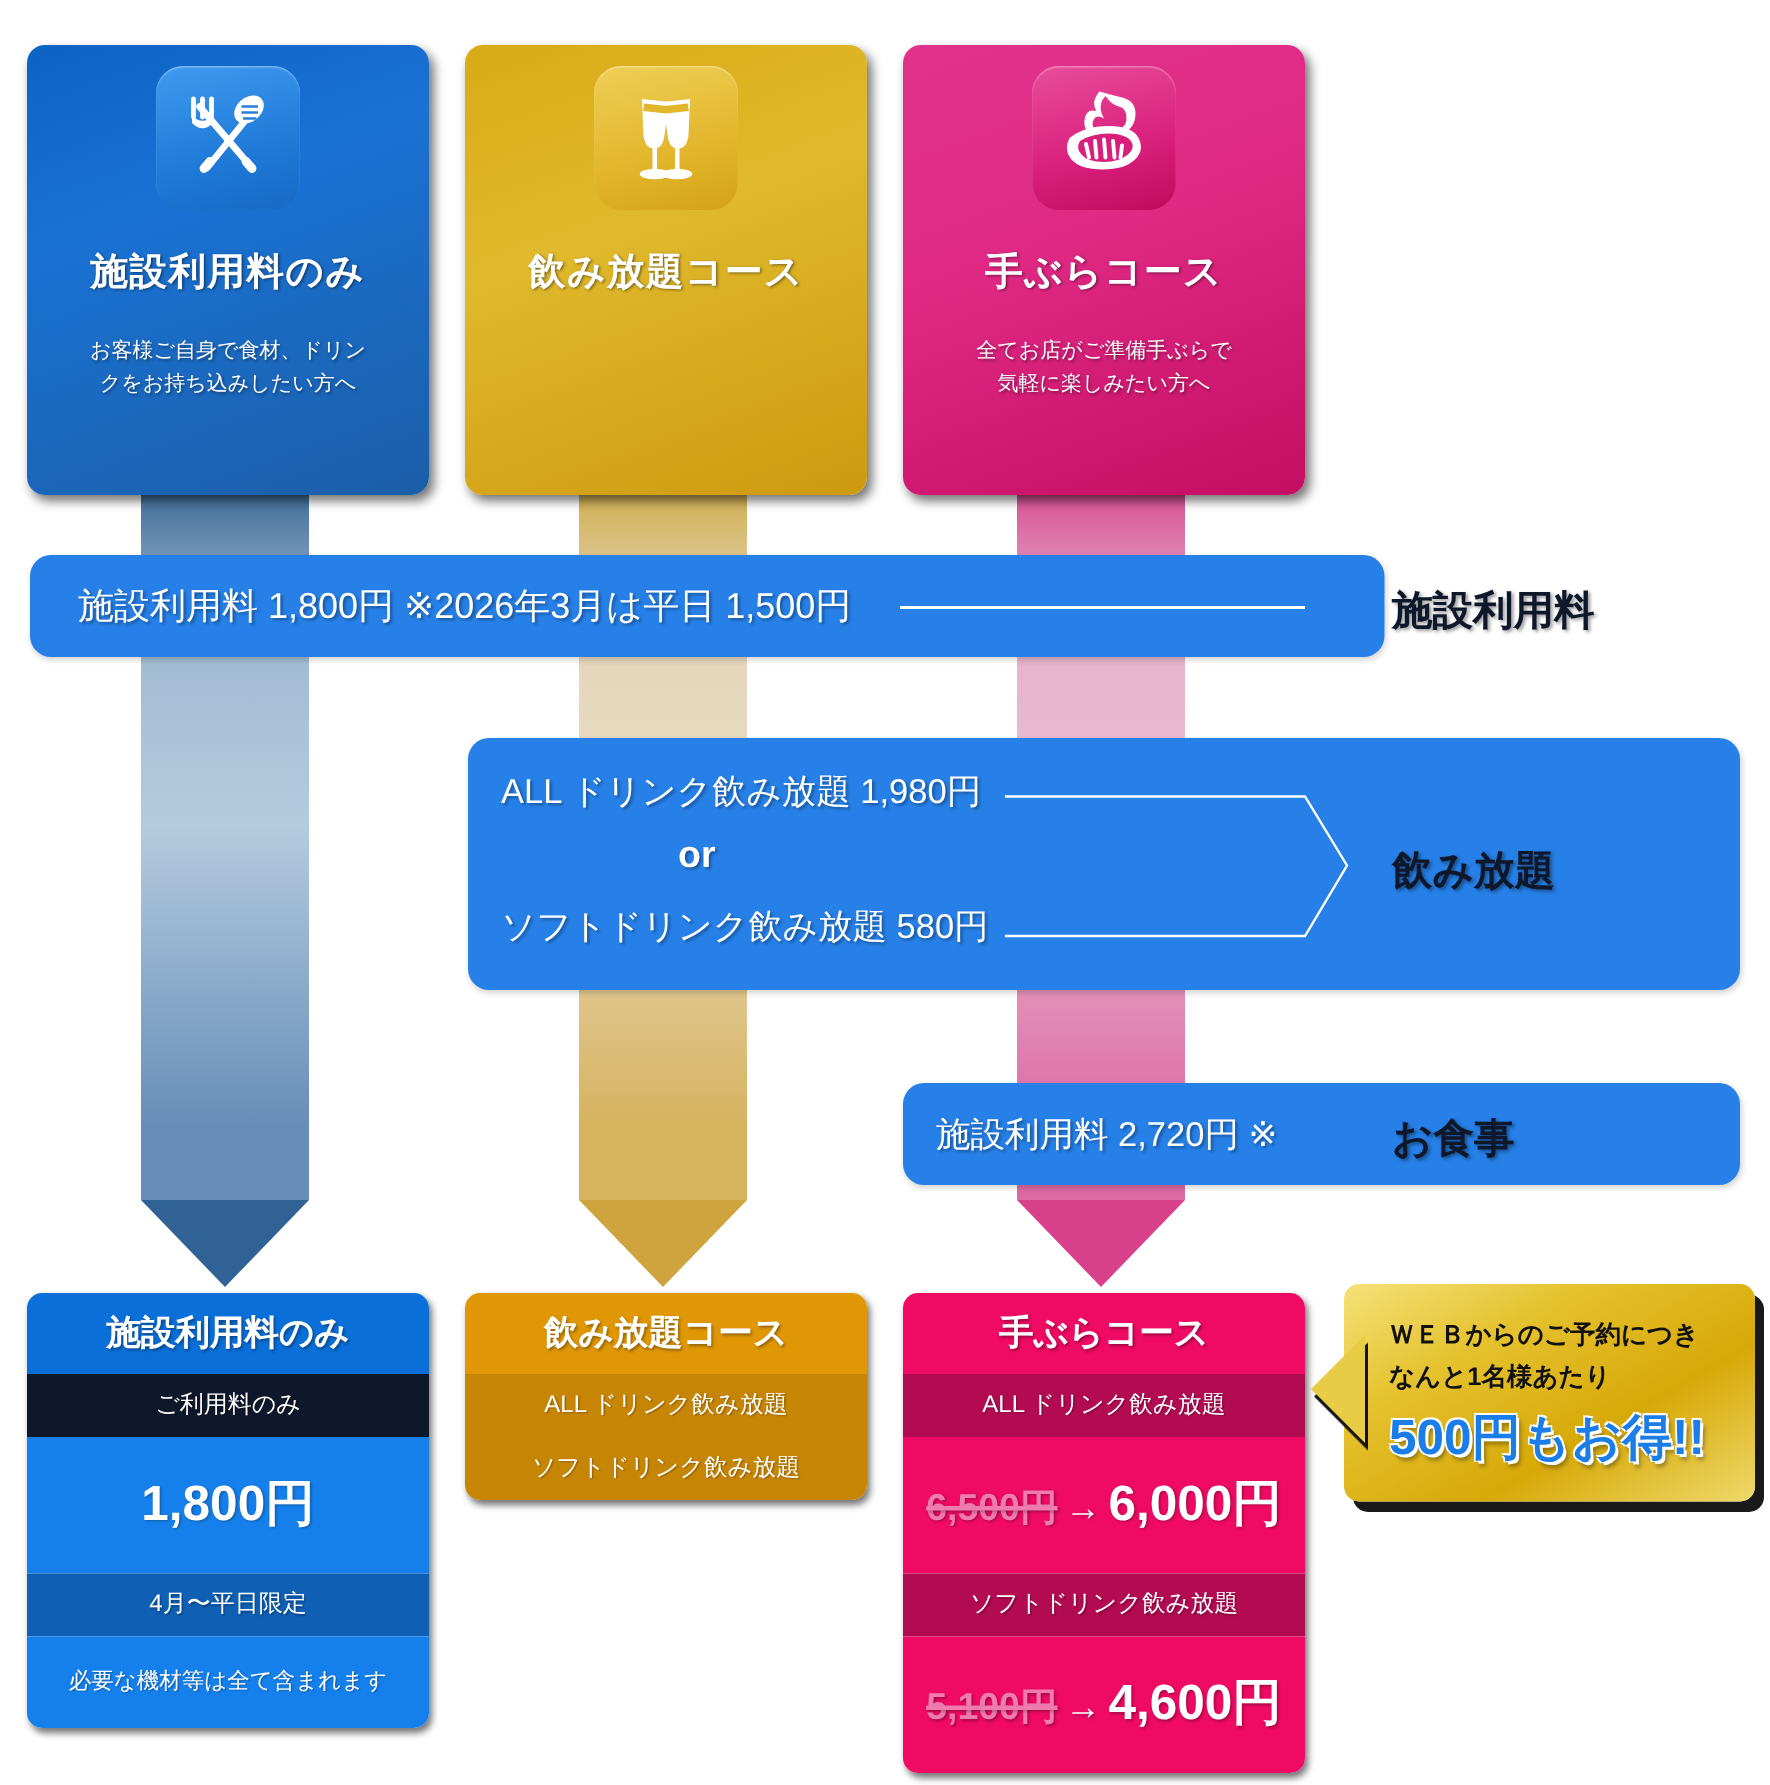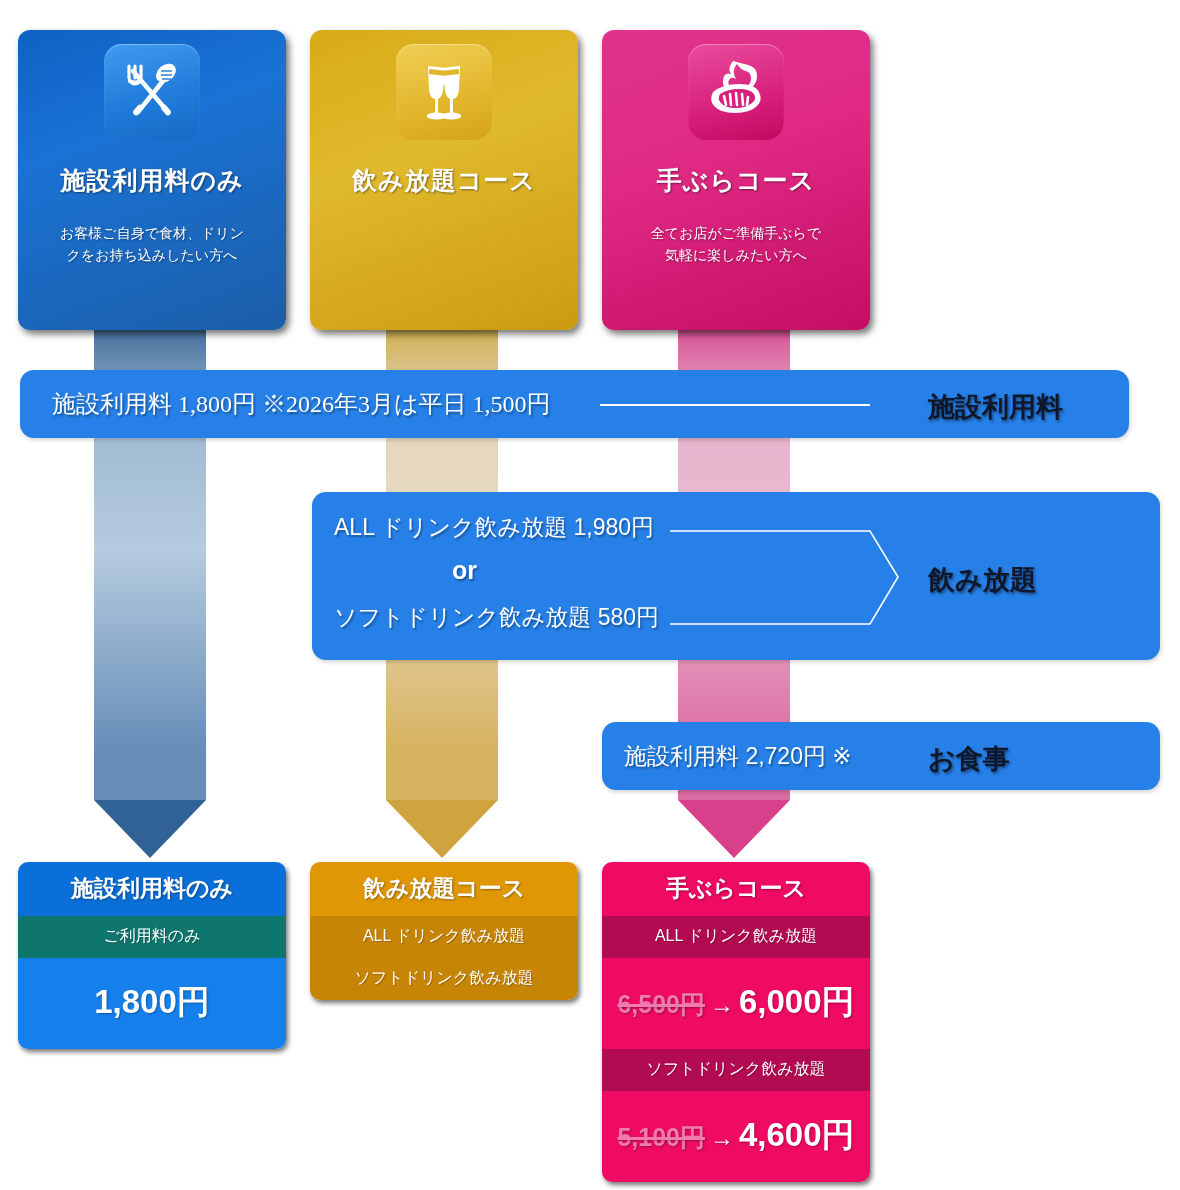--- a/index.html
+++ b/index.html
@@ -106,21 +106,21 @@
     text-shadow: 1px 1px 1px rgba(0,0,0,0.25);
   }
   .old-price {
     font-size: 25px; font-weight: bold;
     color: #f07bb0; text-decoration: line-through;
     text-decoration-thickness: 2.5px;
   }
   .arrow-to { font-size: 24px; color: #fff; padding: 0 5px; }
 
   .sc-blue .sum-head  { background: #0a6fd8; }
-  .sc-blue .sum-sub   { background: #0f766e; }
+  .sc-blue .sum-sub   { background: #0f172a; }
   .sc-blue .sum-price { background: #1580ec; }
   .sc-blue .sum-note  { background: #1580ec; }
   .sc-blue .sum-sub2  { background: #0f5fb5; }
 
   .sc-gold .sum-head  { background: #e09706; }
   .sc-gold .sum-sub   { background: #c78505; }
   .sc-gold .sum-price { background: #eda00a; }
 
   .sc-pink .sum-head  { background: #ef0a63; }
   .sc-pink .sum-sub   { background: #b30b52; }
@@ -240,21 +240,21 @@
         </g>
       </svg>
     </div>
     <div class="ct">手ぶらコース</div>
     <div class="cd">
       <span>全てお店がご準備手ぶらで</span><br>
       <span>気軽に楽しみたい方へ</span>
     </div>
   </div>
 
-  <div class="bar" style="left:20px; top:370px; width:1109px; height:68px;font-family:Liberation Serif, serif;">
+  <div class="bar" style="left:20px; top:370px; width:903px; height:68px;">
     <div class="bar-text" style="left:32px; top:18px; font-size:24px;">施設利用料 1,800円  ※2026年3月は平日 1,500円</div>
   </div>
   <div class="connector" style="left:600px; top:404px; width:270px;"></div>
   <div class="cat-label" style="left:928px; top:389px;">施設利用料</div>
 
   <div class="bar" style="left:312px; top:492px; width:848px; height:168px;">
     <div class="bar-text" style="left:22px; top:20px; font-size:23px;">ALL ドリンク飲み放題  1,980円</div>
     <div class="bar-text" style="left:140px; top:64px; font-size:25px; font-weight:bold;">or</div>
     <div class="bar-text" style="left:22px; top:110px; font-size:23px;">ソフトドリンク飲み放題 580円</div>
   </div>
@@ -265,34 +265,43 @@
 
   <div class="bar" style="left:602px; top:722px; width:558px; height:68px;">
     <div class="bar-text" style="left:22px; top:19px; font-size:23px;">施設利用料 2,720円 ※</div>
   </div>
   <div class="cat-label" style="left:928px; top:741px;">お食事</div>
 
   <div class="sum-card sc-blue" style="left:18px; top:862px;">
     <div class="sum-head">施設利用料のみ</div>
     <div class="sum-sub">ご利用料のみ</div>
     <div class="sum-price">1,800円</div>
+    <div class="sum-sub sum-sub2">4月〜平日限定</div>
+    <div class="sum-note">必要な機材等は全て含まれます</div>
   </div>
 
   <div class="sum-card sc-gold" style="left:310px; top:862px;">
     <div class="sum-head">飲み放題コース</div>
     <div class="sum-sub">ALL ドリンク飲み放題</div>
     <div class="sum-sub">ソフトドリンク飲み放題</div>
   </div>
 
   <div class="sum-card sc-pink" style="left:602px; top:862px;">
     <div class="sum-head">手ぶらコース</div>
     <div class="sum-sub">ALL ドリンク飲み放題</div>
     <div class="sum-price">
       <span class="old-price">6,500円</span><span class="arrow-to">→</span><span>6,000円</span>
     </div>
     <div class="sum-sub">ソフトドリンク飲み放題</div>
     <div class="sum-price">
       <span class="old-price">5,100円</span><span class="arrow-to">→</span><span>4,600円</span>
     </div>
   </div>
 
+  <div id="promo">
+    <div class="body"></div>
+    <div class="point"></div>
+    <div class="l1">ＷＥＢからのご予約につき</div>
+    <div class="l2">なんと1名様あたり</div>
+    <div class="big">500円もお得!!</div>
+  </div>
 
 </div>
 
 </body></html>

